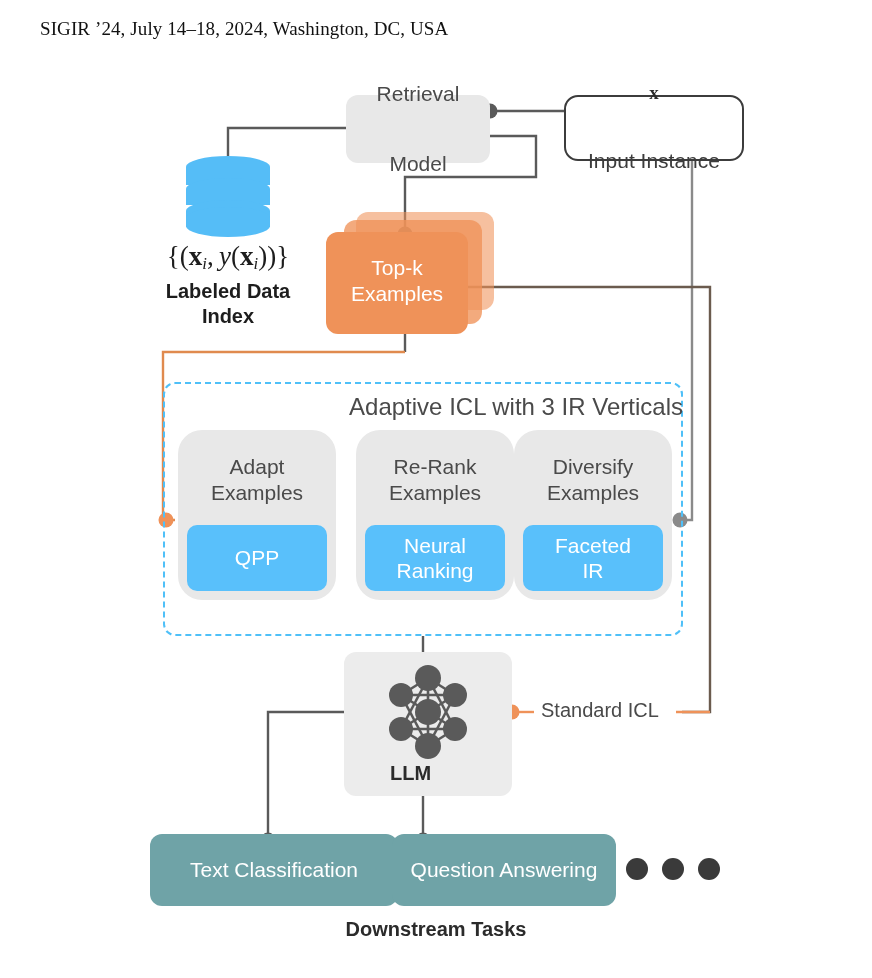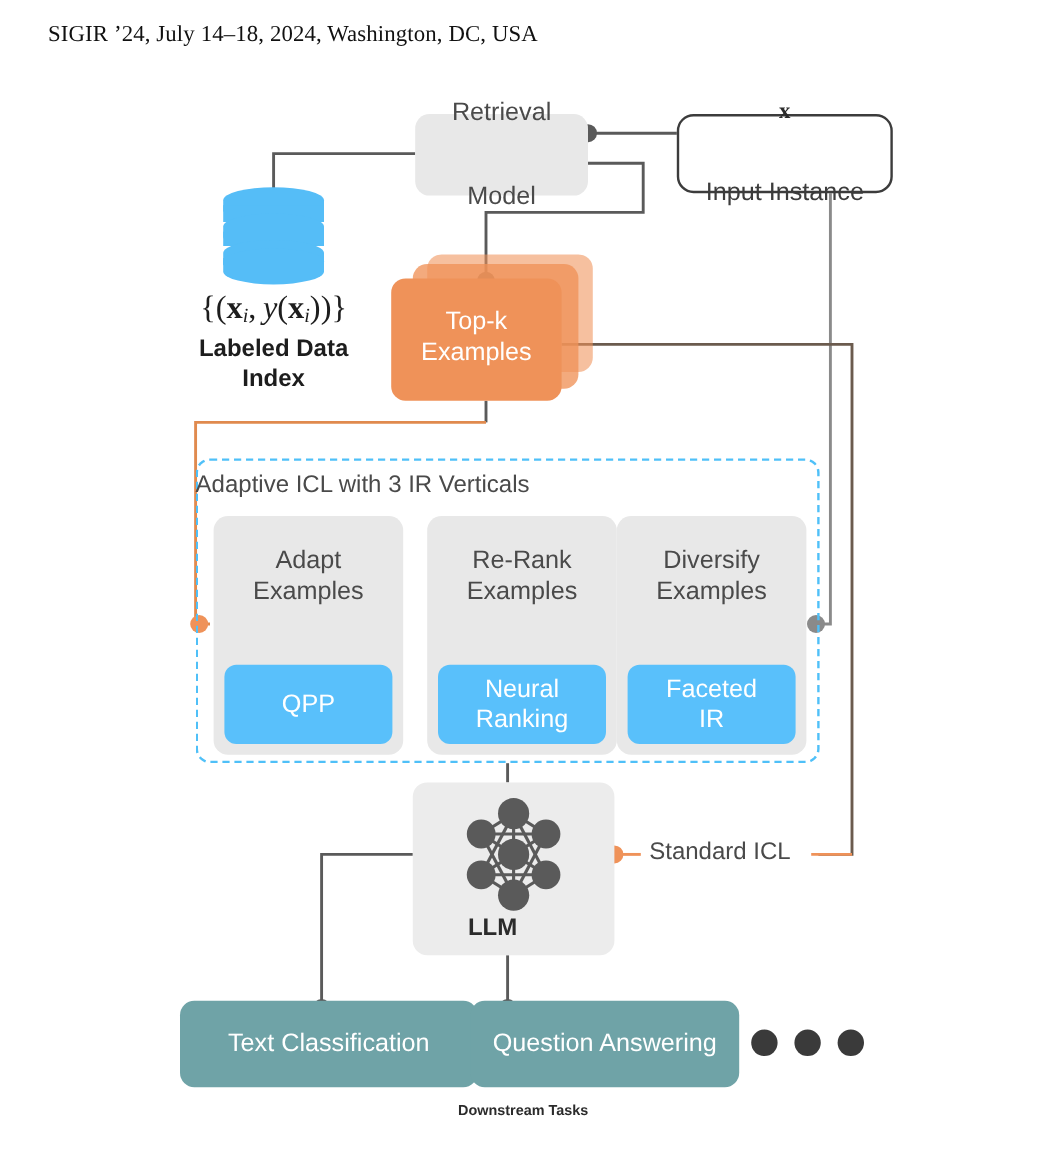--- a/index.html
+++ b/index.html
@@ -151,31 +151,31 @@
     height: 254px;
     border: 2px dashed #4fc0f8;
     border-radius: 12px;
     box-sizing: border-box;
   }
   #icl-title {
     position: absolute;
     left: 163px;
     top: 393px;
     width: 520px;
-    text-align: left;
-    font-size: 20px;
+    text-align: right;
+    font-size: 24px;
     color: #4a4a4a;
   }
   .vertical-card {
     position: absolute;
     top: 430px;
     width: 158px;
-    height: 199px;
+    height: 170px;
     background: #e8e8e8;
-    border-radius: 12px;
+    border-radius: 24px;
     box-sizing: border-box;
   }
   .vertical-card .vc-title {
     position: absolute;
     left: 0; right: 0; top: 24px;
     text-align: center;
     font-size: 21px;
     color: #4a4a4a;
     line-height: 1.22;
   }
@@ -243,21 +243,21 @@
     display: block;
     width: 22px; height: 22px;
     border-radius: 50%;
     background: #3a3a3a;
   }
   #downstream-caption {
     position: absolute;
     left: 0; right: 0;
     top: 918px;
     text-align: center;
-    font-size: 12px;
+    font-size: 20px;
     font-weight: bold;
     color: #2b2b2b;
   }
 
   
   #standard-icl-label {
     position: absolute;
     left: 541px;
     top: 699px;
     font-size: 20px;

